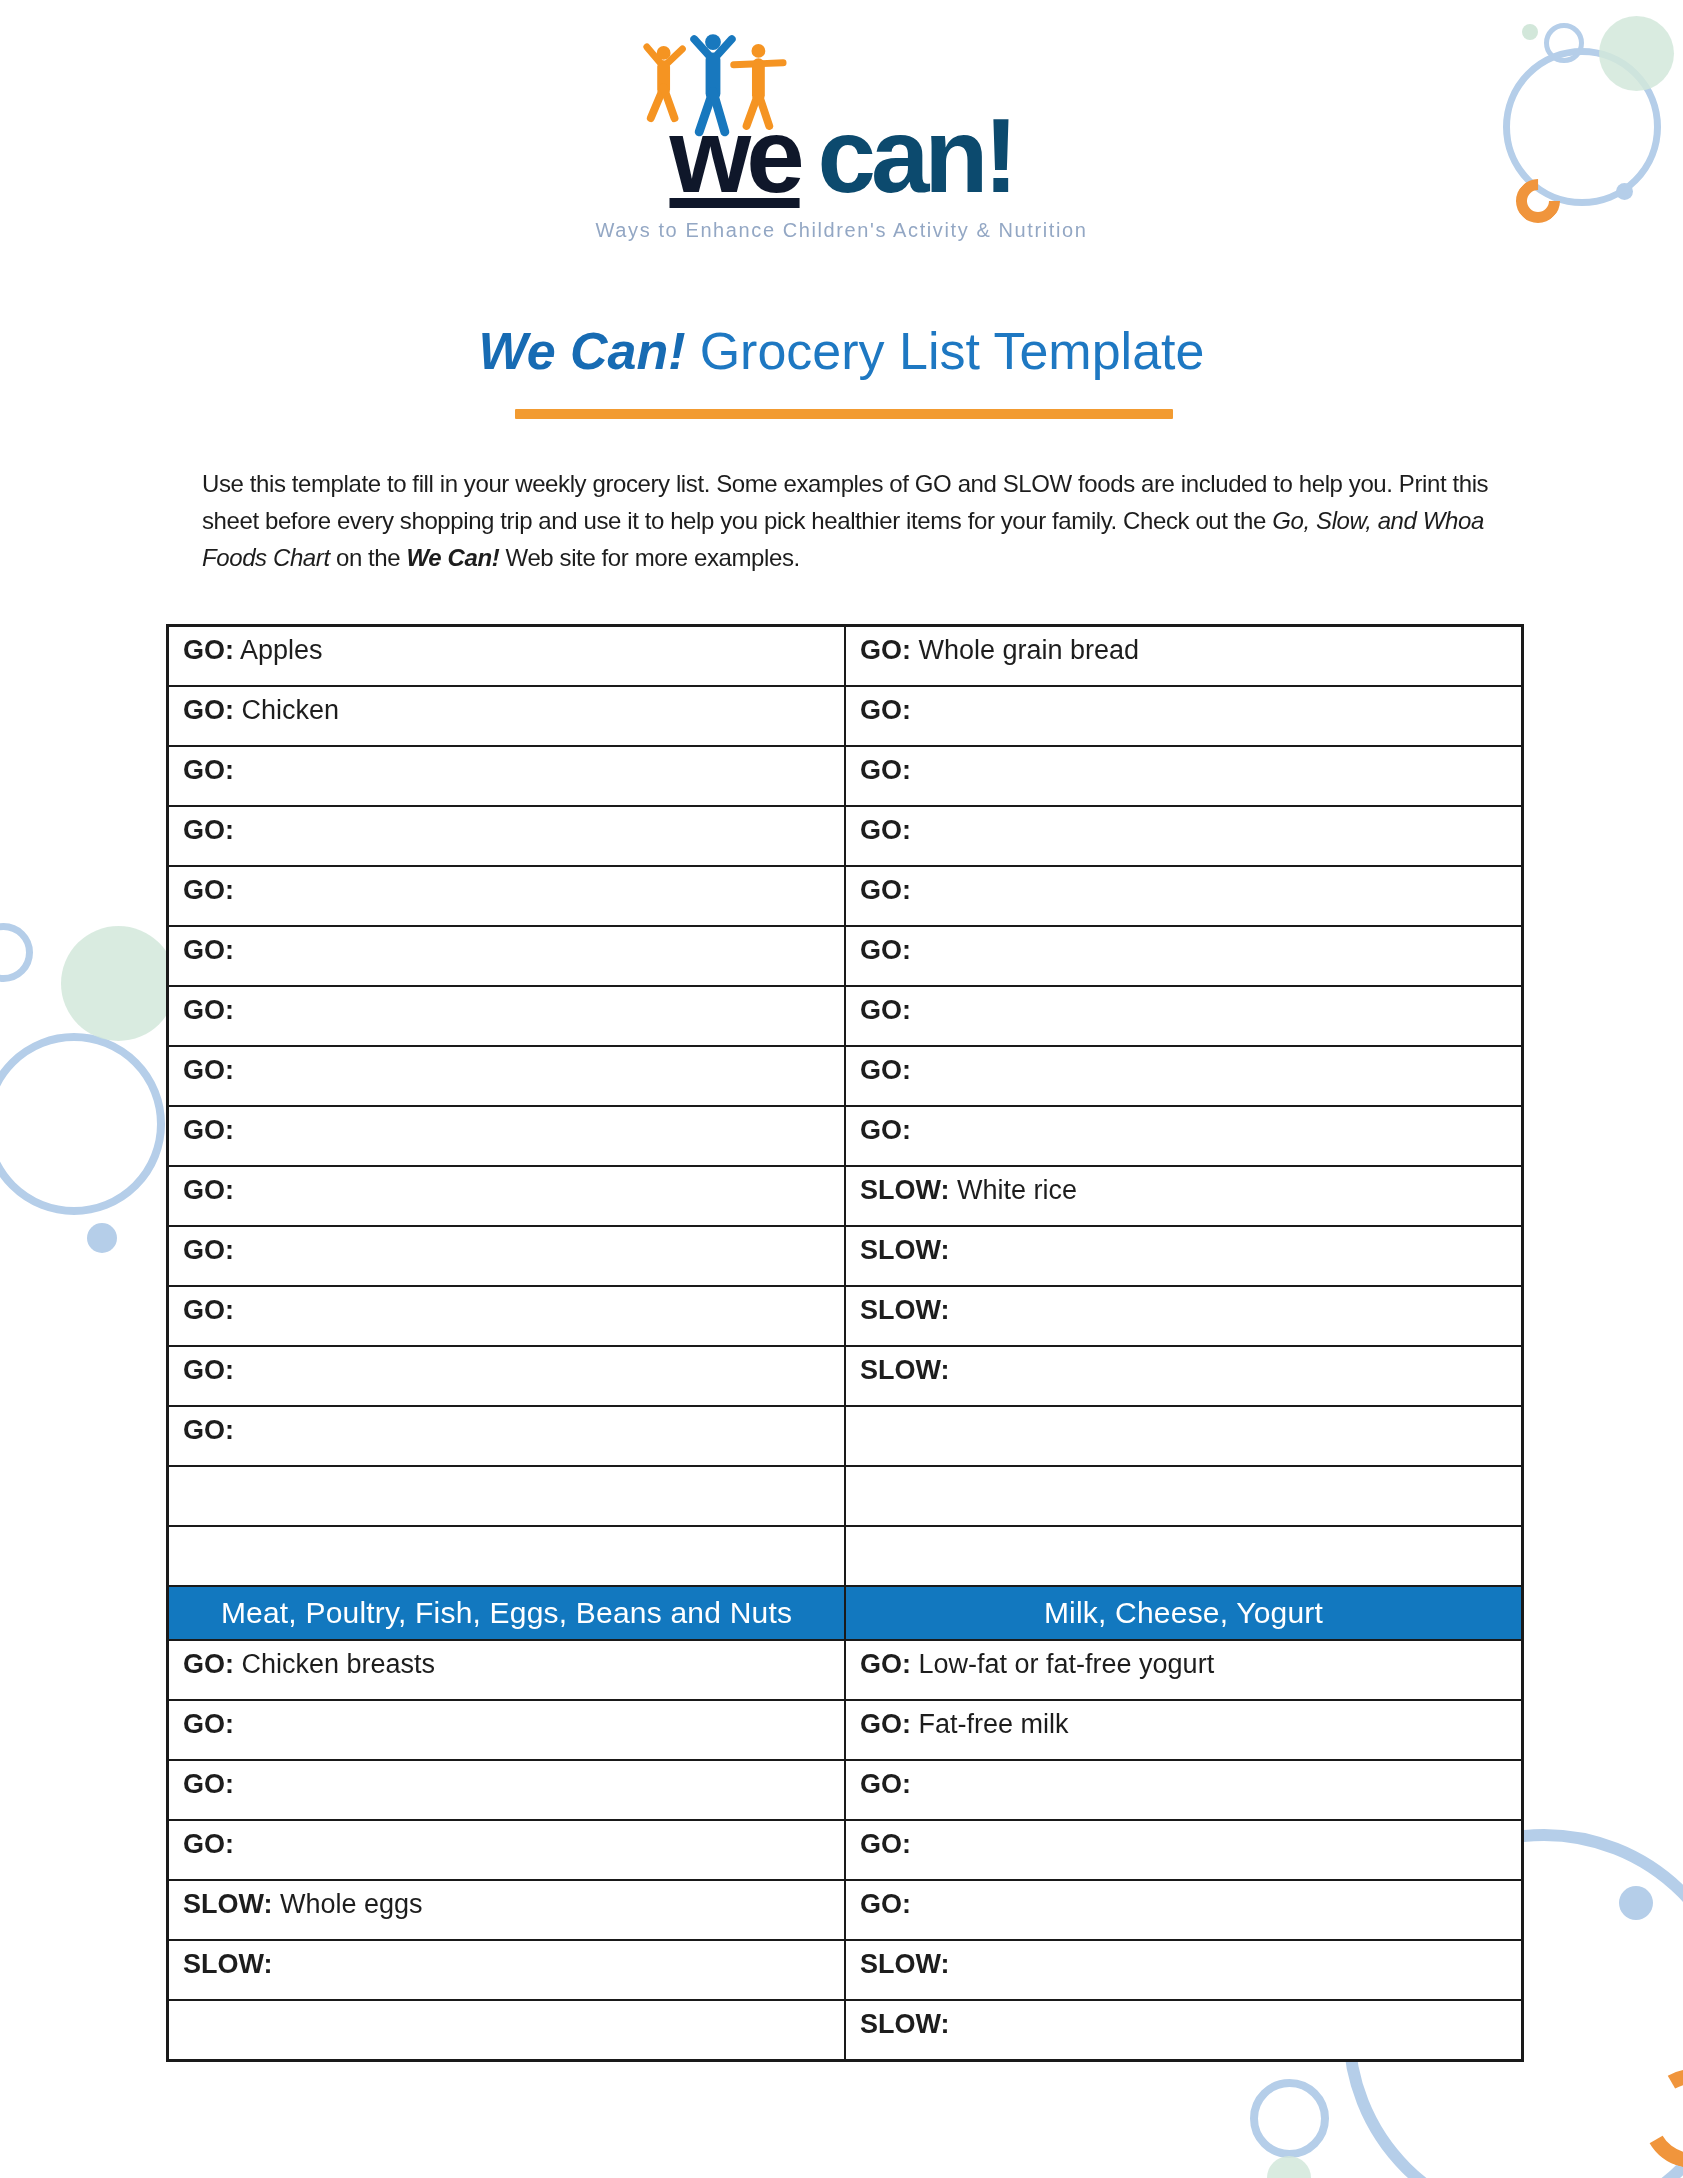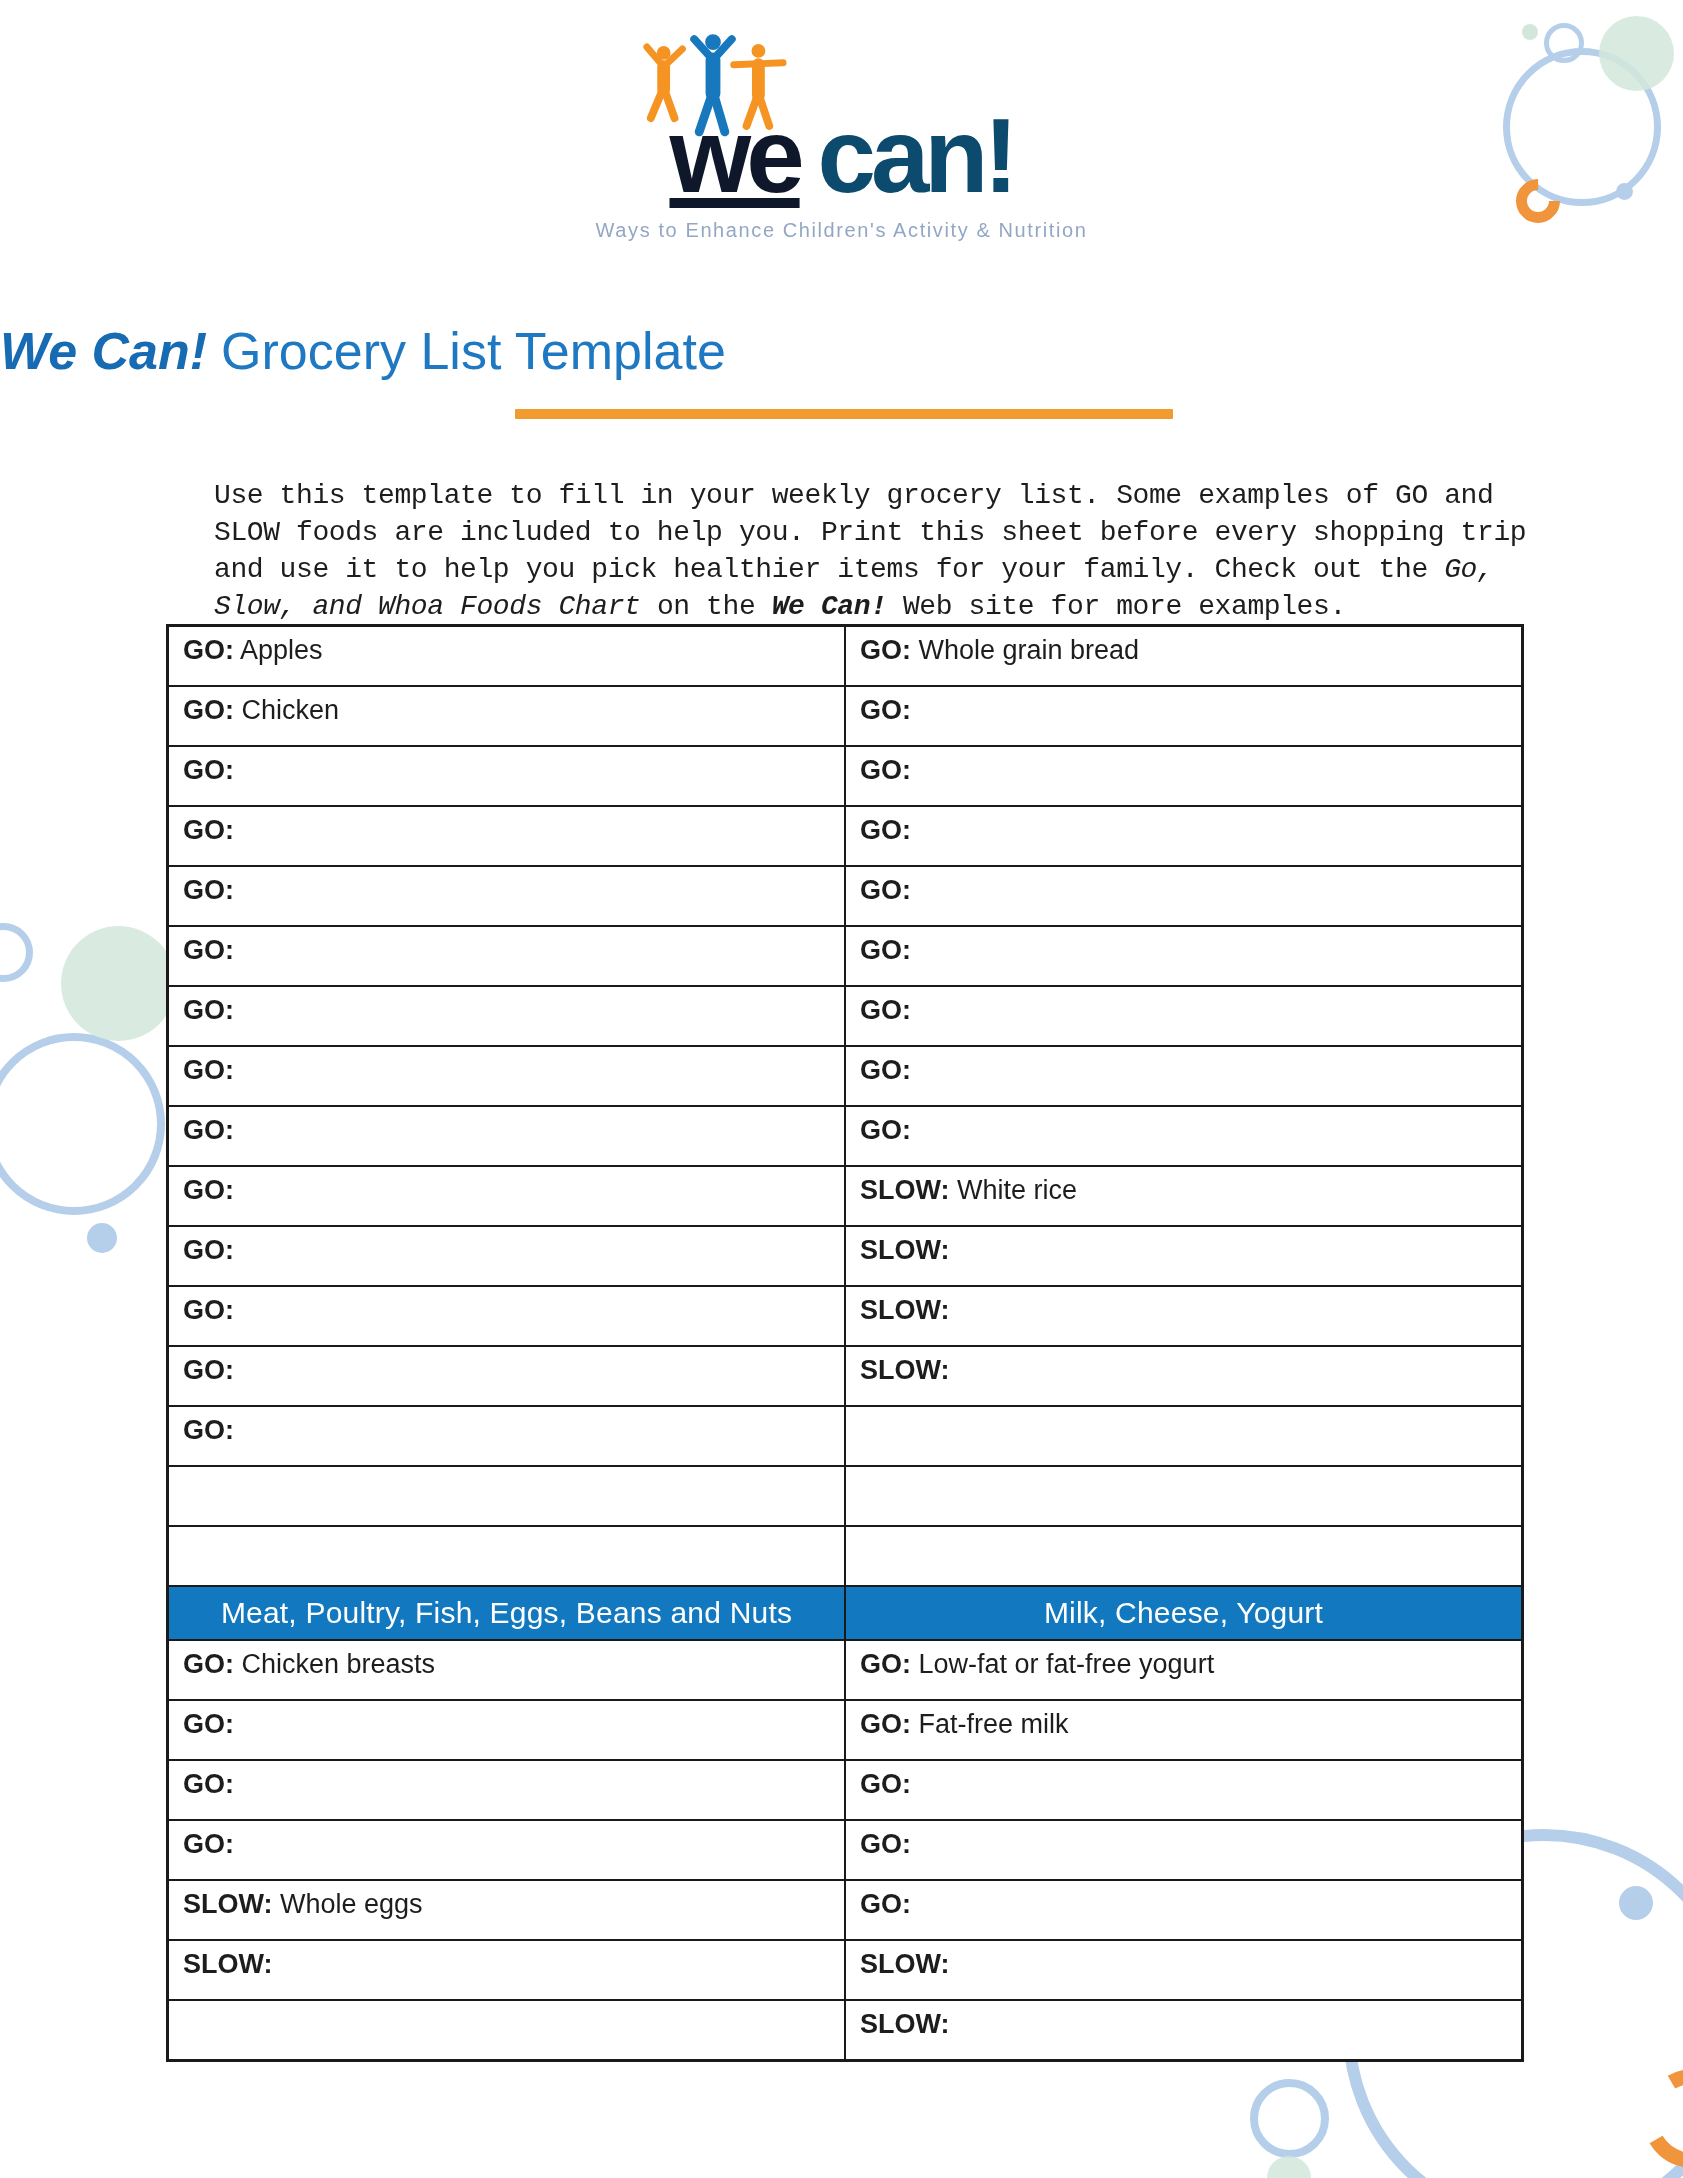--- a/index.html
+++ b/index.html
@@ -22,33 +22,33 @@
     font-size:105px;font-weight:bold;letter-spacing:-5px;line-height:1;
   }
   .logo-wordmark .we{color:#0f172a;text-decoration:underline;}
   .logo-wordmark .can{color:#0c4a6e;margin-left:18px;margin-top:48px;}
   .logo-tagline{
     position:absolute;left:0;top:219px;width:1683px;text-align:center;z-index:5;
     font-size:20px;letter-spacing:1.6px;color:#93a7c4;
   }
   
   .page-title{
-    position:absolute;left:0;top:323px;width:1683px;z-index:5;
+    position:absolute;left:0;top:323px;width:1683px;text-align:center;z-index:5;
     font-size:52px;line-height:1.1;margin:0;font-weight:normal;
   }
   .page-title .accent{color:#176bb3;font-weight:bold;font-style:italic;margin-right:14px;}
   .page-title .rest{color:#1e78c2;}
   .title-rule{
     position:absolute;left:515px;top:409px;width:658px;height:10px;
     background:#f29b31;z-index:5;border-radius:1px;
   }
   
   .intro{
     position:absolute;left:198px;top:461px;width:1317px;z-index:5;
-    font-size:28px;line-height:37px;letter-spacing:-0.4px;margin:16px;font-family:Liberation Mono, monospace;
+    font-size:24px;line-height:37px;letter-spacing:-0.4px;margin:4px;
   }
   .intro .em{font-style:italic;}
   .intro .bold-em{font-style:italic;font-weight:bold;}
   
   table.grocery{
     position:absolute;left:166px;top:624px;width:1358px;z-index:5;
     border-collapse:collapse;table-layout:fixed;background:#ffffff;
     border:3px solid #1a1a1a;
   }
   table.grocery th, table.grocery td{border:2px solid #1a1a1a;}

